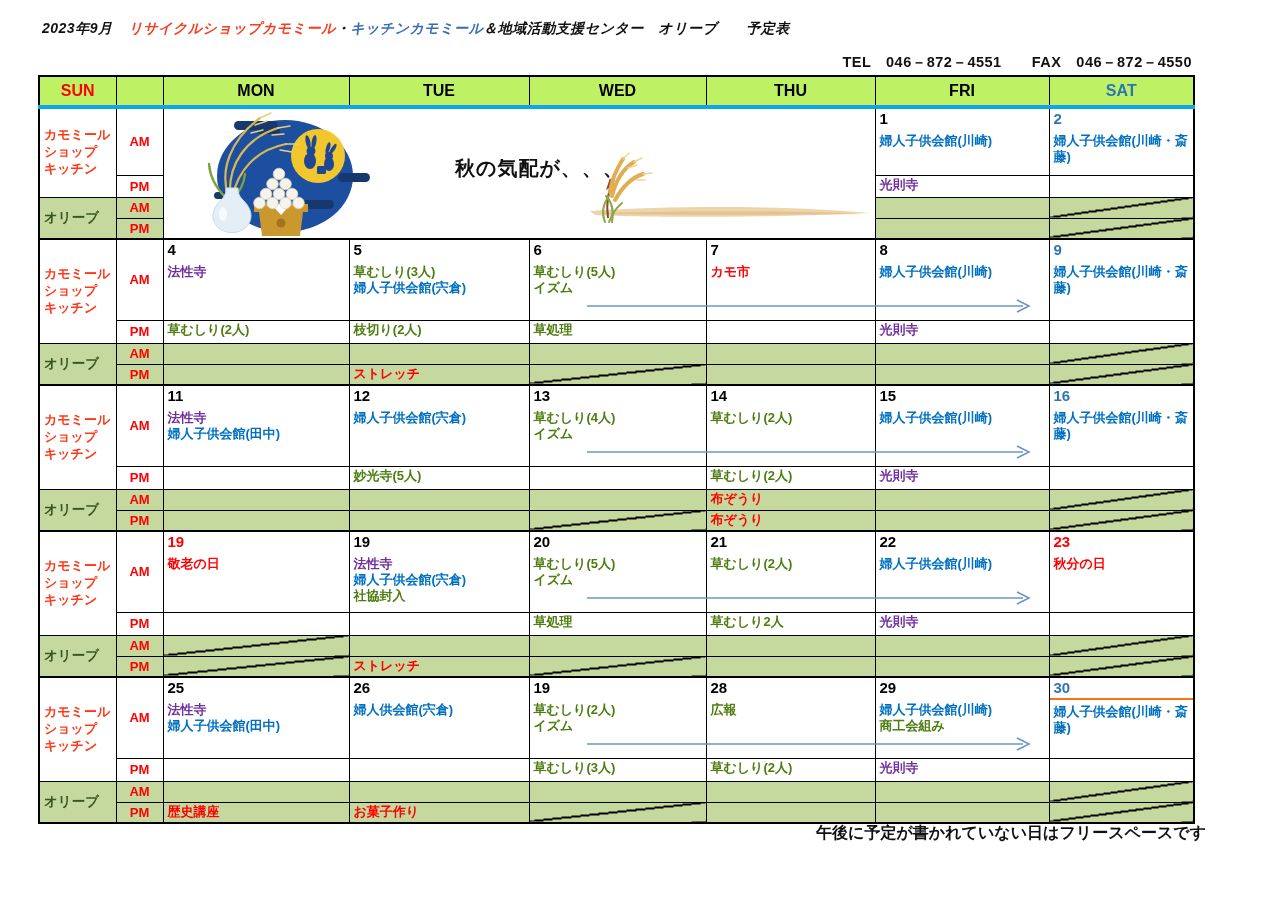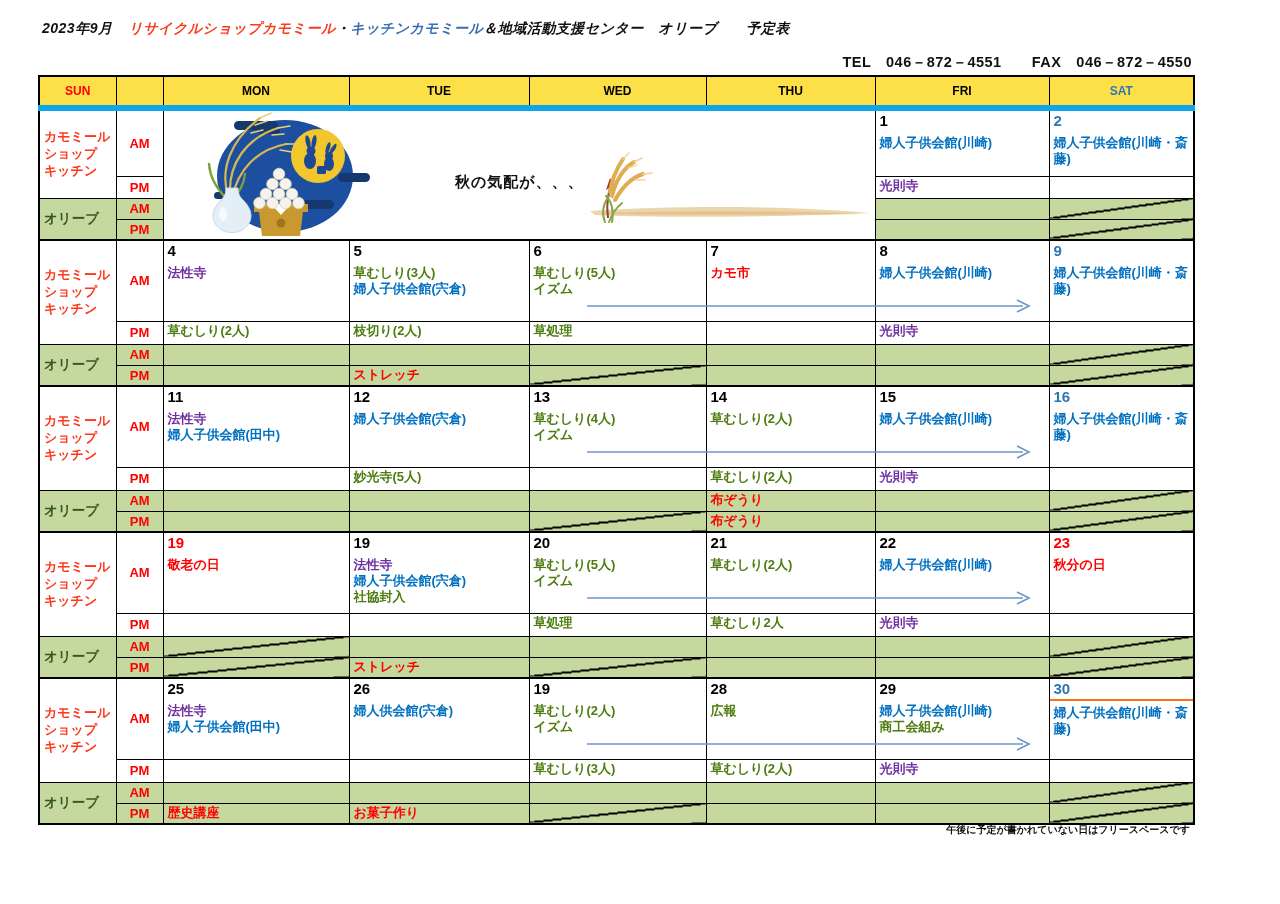--- a/index.html
+++ b/index.html
@@ -5,37 +5,37 @@
   html,body{margin:0;padding:0;}
   body{width:1280px;height:904px;background:#fff;position:relative;
        font-family:"Liberation Sans","DejaVu Sans",sans-serif;color:#111;}
   .title{position:absolute;left:42px;top:20px;font-size:14px;font-weight:bold;letter-spacing:.5px;white-space:nowrap;font-style:italic;}
   .title .sp{margin-right:16px;}
   .title .red{color:#fa3c1e;}
   .title .blue{color:#3a6eb5;}
   .contact{position:absolute;top:53px;right:88px;font-size:14.5px;font-weight:bold;letter-spacing:.5px;margin-left:48px;}
   table{position:absolute;left:38px;top:75px;border-collapse:collapse;table-layout:fixed;width:1154px;border:2px solid #000;background:#fff;}
   td,th{border:1px solid #000;vertical-align:top;padding:1px 4px;font-size:13px;font-weight:bold;overflow:hidden;}
-  th{height:26px;vertical-align:middle;text-align:center;font-size:12px;border-bottom:6px solid #0ea5e9;background:#fde047;}
+  th{height:26px;vertical-align:middle;text-align:center;font-size:16px;border-bottom:4px solid #0ea5e9;background:#bef264;}
   tr.am{height:81px;} tr.pm{height:23px;} tr.oam{height:21px;} tr.opm{height:21px;}
   tr.am1{height:68px;} tr.pm1{height:22px;}
   tr.wkb td{border-top:2px solid #000;}
   .hd-red{color:#f00;} .hd-blue{color:#2e75b6;} .hd-black{color:#000;}
   .g{background-color:#c5d89d;}
   .x{background-image:linear-gradient(to bottom right,transparent calc(50% - 1px),#000 calc(50% - 1px),#000 calc(50% + 1px),transparent calc(50% + 1px));}
   .lbl-k{color:#fe391b;font-size:13px;line-height:1.3;vertical-align:middle;}
   .lbl-o{color:#375623;font-size:13.5px;vertical-align:middle;}
   .ampm{color:#f00;text-align:center;vertical-align:middle;font-size:13px;}
   .dt{font-size:15px;line-height:18px;color:#000;margin-bottom:5px;}
   .dt-blue{color:#2e75b6;} .dt-red{color:#f00;} .dt-black{color:#000;}
   .dt-line{border-bottom:2px solid #f97316;margin:-1px -4px 4px;padding:1px 4px;}
   .ev{line-height:16px;}
   .c-black{color:#4d7c0f;} .c-red{color:#f00;} .c-blue{color:#0070c0;} .c-purple{color:#7030a0;}
-  .caption{position:absolute;left:455px;top:173px;font-size:15px;font-weight:bold;letter-spacing:1px;}
-  .footer-note{position:absolute;top:823px;right:90px;font-size:10px;font-weight:bold;font-family:Liberation Mono, monospace;}
+  .caption{position:absolute;left:455px;top:155px;font-size:20px;font-weight:bold;letter-spacing:1px;}
+  .footer-note{position:absolute;top:823px;right:74px;font-size:16px;font-weight:bold;font-family:Liberation Mono, monospace;}
   .scene{position:absolute;left:162px;top:104px;pointer-events:none;}
   .arrow{position:absolute;left:585px;width:452px;height:16px;pointer-events:none;}
 </style>
 </head>
 <body>
 
 <div class="title"><span class="sp">2023年9月</span><span class="red">リサイクルショップカモミール</span><span>・</span><span class="blue">キッチンカモミール</span><span>＆地域活動支援センター　オリーブ　　予定表</span></div>
 
 <div class="contact">TEL　046－872－4551　　FAX　046－872－4550</div>
 

